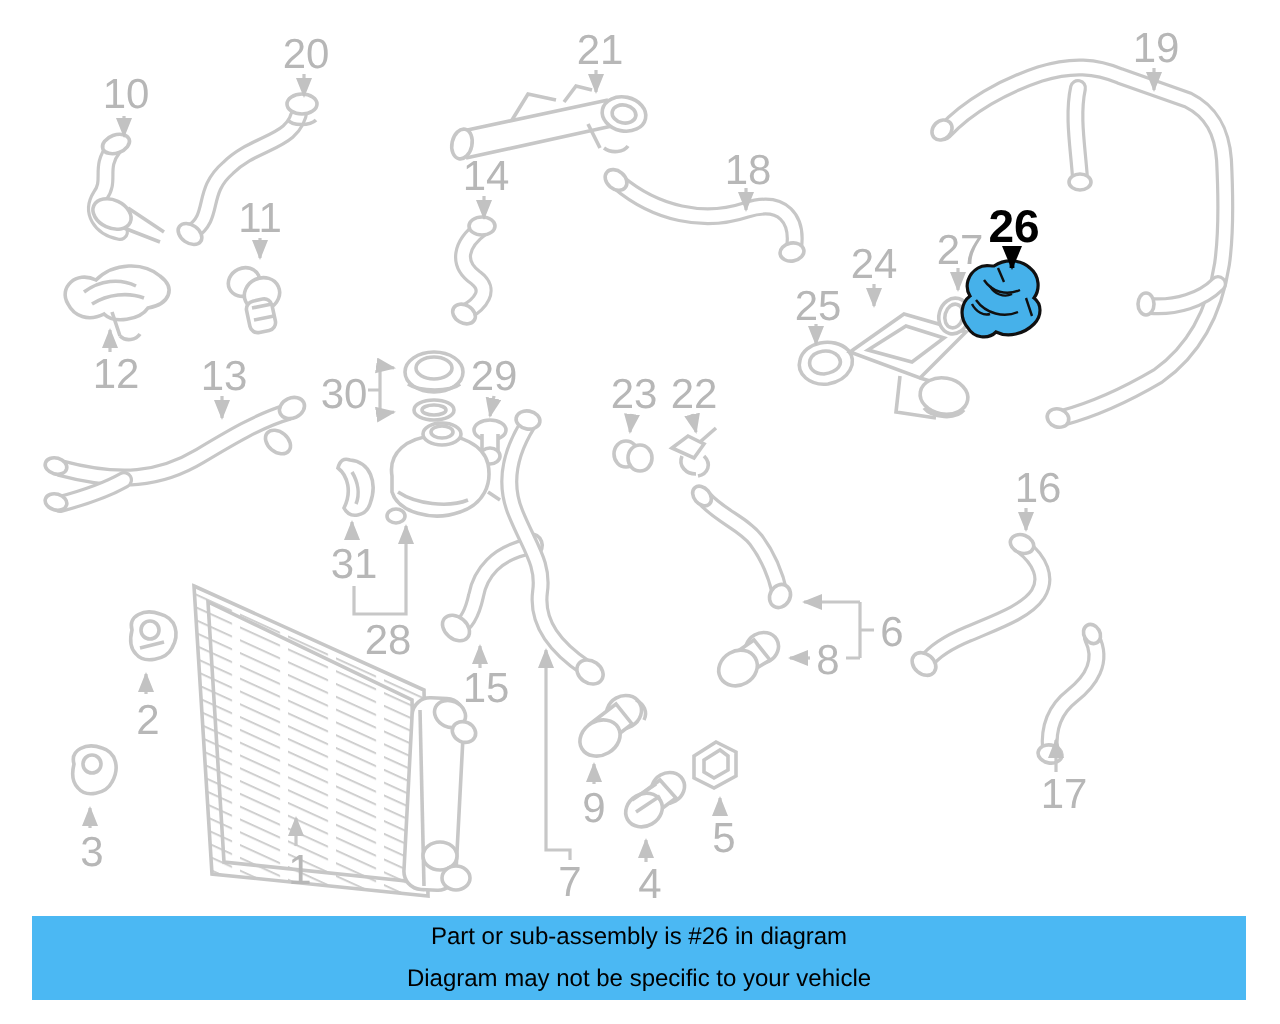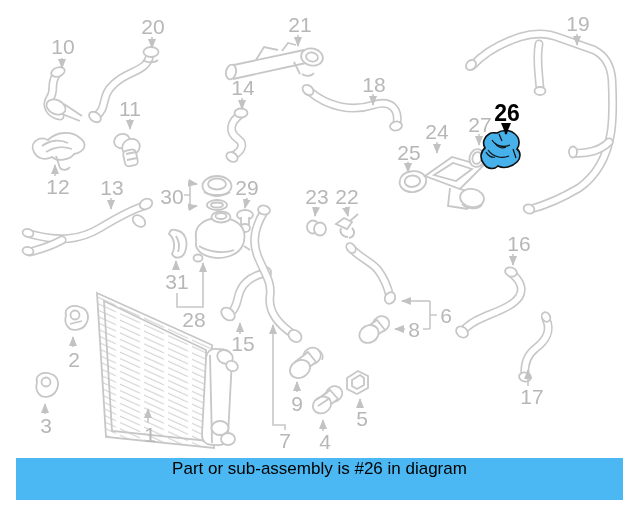--- a/index.html
+++ b/index.html
@@ -9,21 +9,21 @@
   .lbl{font-family:"Liberation Sans", sans-serif;font-size:21px;fill:#b7b7b7;text-anchor:middle;}
   .lbl-hl{font-family:"Liberation Sans", sans-serif;font-size:23px;font-weight:bold;fill:#000;text-anchor:middle;}
   .ln{stroke:#c7c7c7;stroke-width:1.6;fill:none;}
   .pt{stroke:#c7c7c7;stroke-width:1.8;fill:#fff;}
   .ptn{stroke:#c7c7c7;stroke-width:1.8;fill:none;}
   .hoseO{fill:none;stroke:#c7c7c7;stroke-width:9;stroke-linecap:round;}
   .hoseI{fill:none;stroke:#ffffff;stroke-width:5.8;stroke-linecap:round;}
   .hl{fill:#46b1ea;stroke:#101010;stroke-width:1.6;}
   .hld{fill:none;stroke:#101010;stroke-width:1.2;}
   #banner{position:absolute;left:16px;top:458px;width:607px;height:42px;background:#4bb8f3;
-          color:#000;text-align:center;font-size:17px;line-height:21px;}
+          color:#000;text-align:center;font-size:12px;line-height:21px;}
 </style>
 </head>
 <body>
 
 <div id="stage">
 <svg id="diagram-svg" width="640" height="512" viewBox="0 0 640 512">
   <defs>
     <marker id="ah" markerWidth="12" markerHeight="10" refX="9" refY="4" orient="auto" markerUnits="userSpaceOnUse">
       <path d="M0,0 L10,4 L0,8 Z" fill="#c2c2c2"></path>
     </marker>
@@ -328,14 +328,15 @@
   <text class="lbl-hl" x="507" y="121">26</text>
   <text class="lbl" x="480" y="132">27</text>
   <text class="lbl" x="194" y="327">28</text>
   <text class="lbl" x="247" y="195">29</text>
   <text class="lbl" x="172" y="204">30</text>
   <text class="lbl" x="177" y="289">31</text>
 </svg>
 
 <div id="banner">
   <div>Part or sub-assembly is #26 in diagram</div>
+  <div>Diagram may not be specific to your vehicle</div>
 </div>
 </div>
 
 </body></html>

